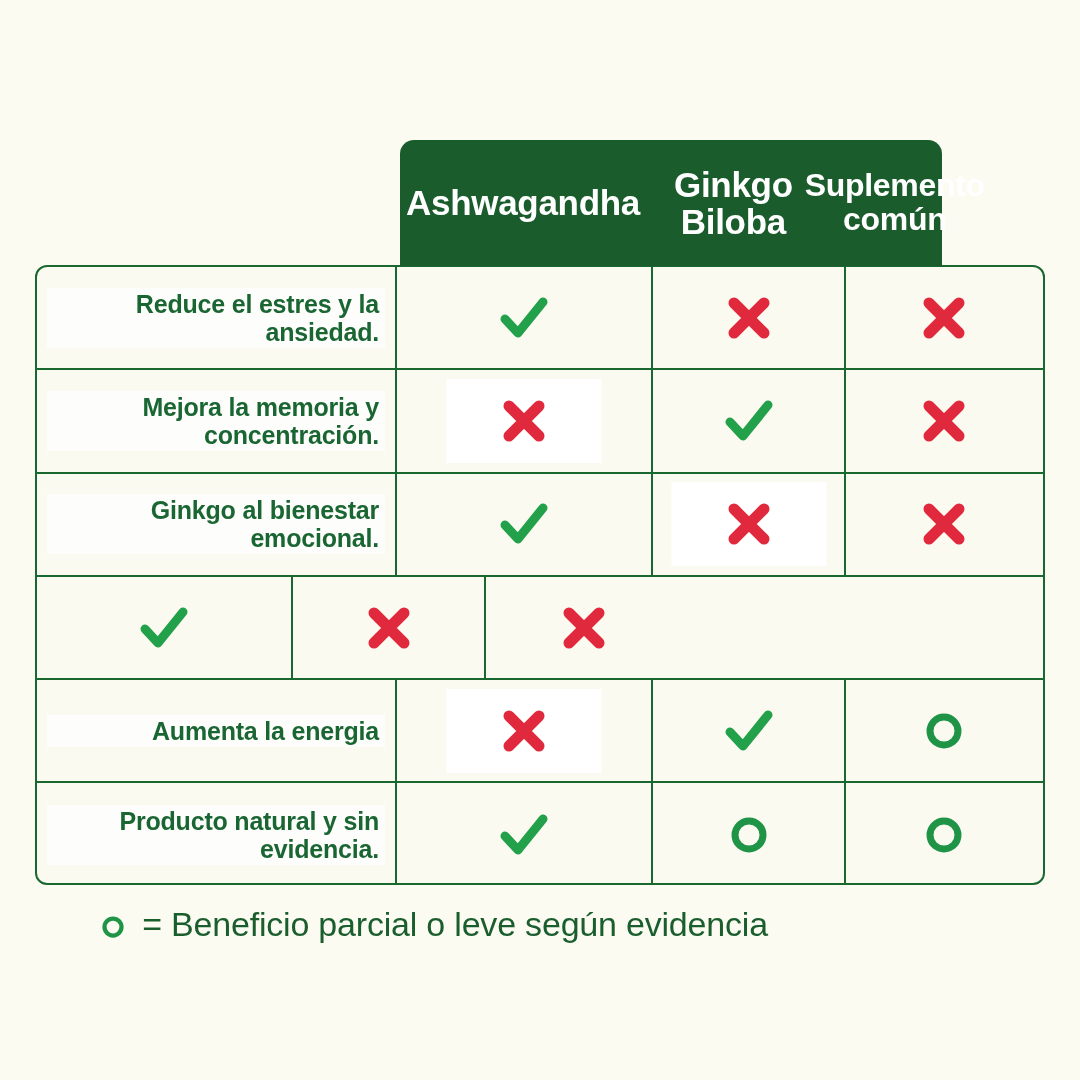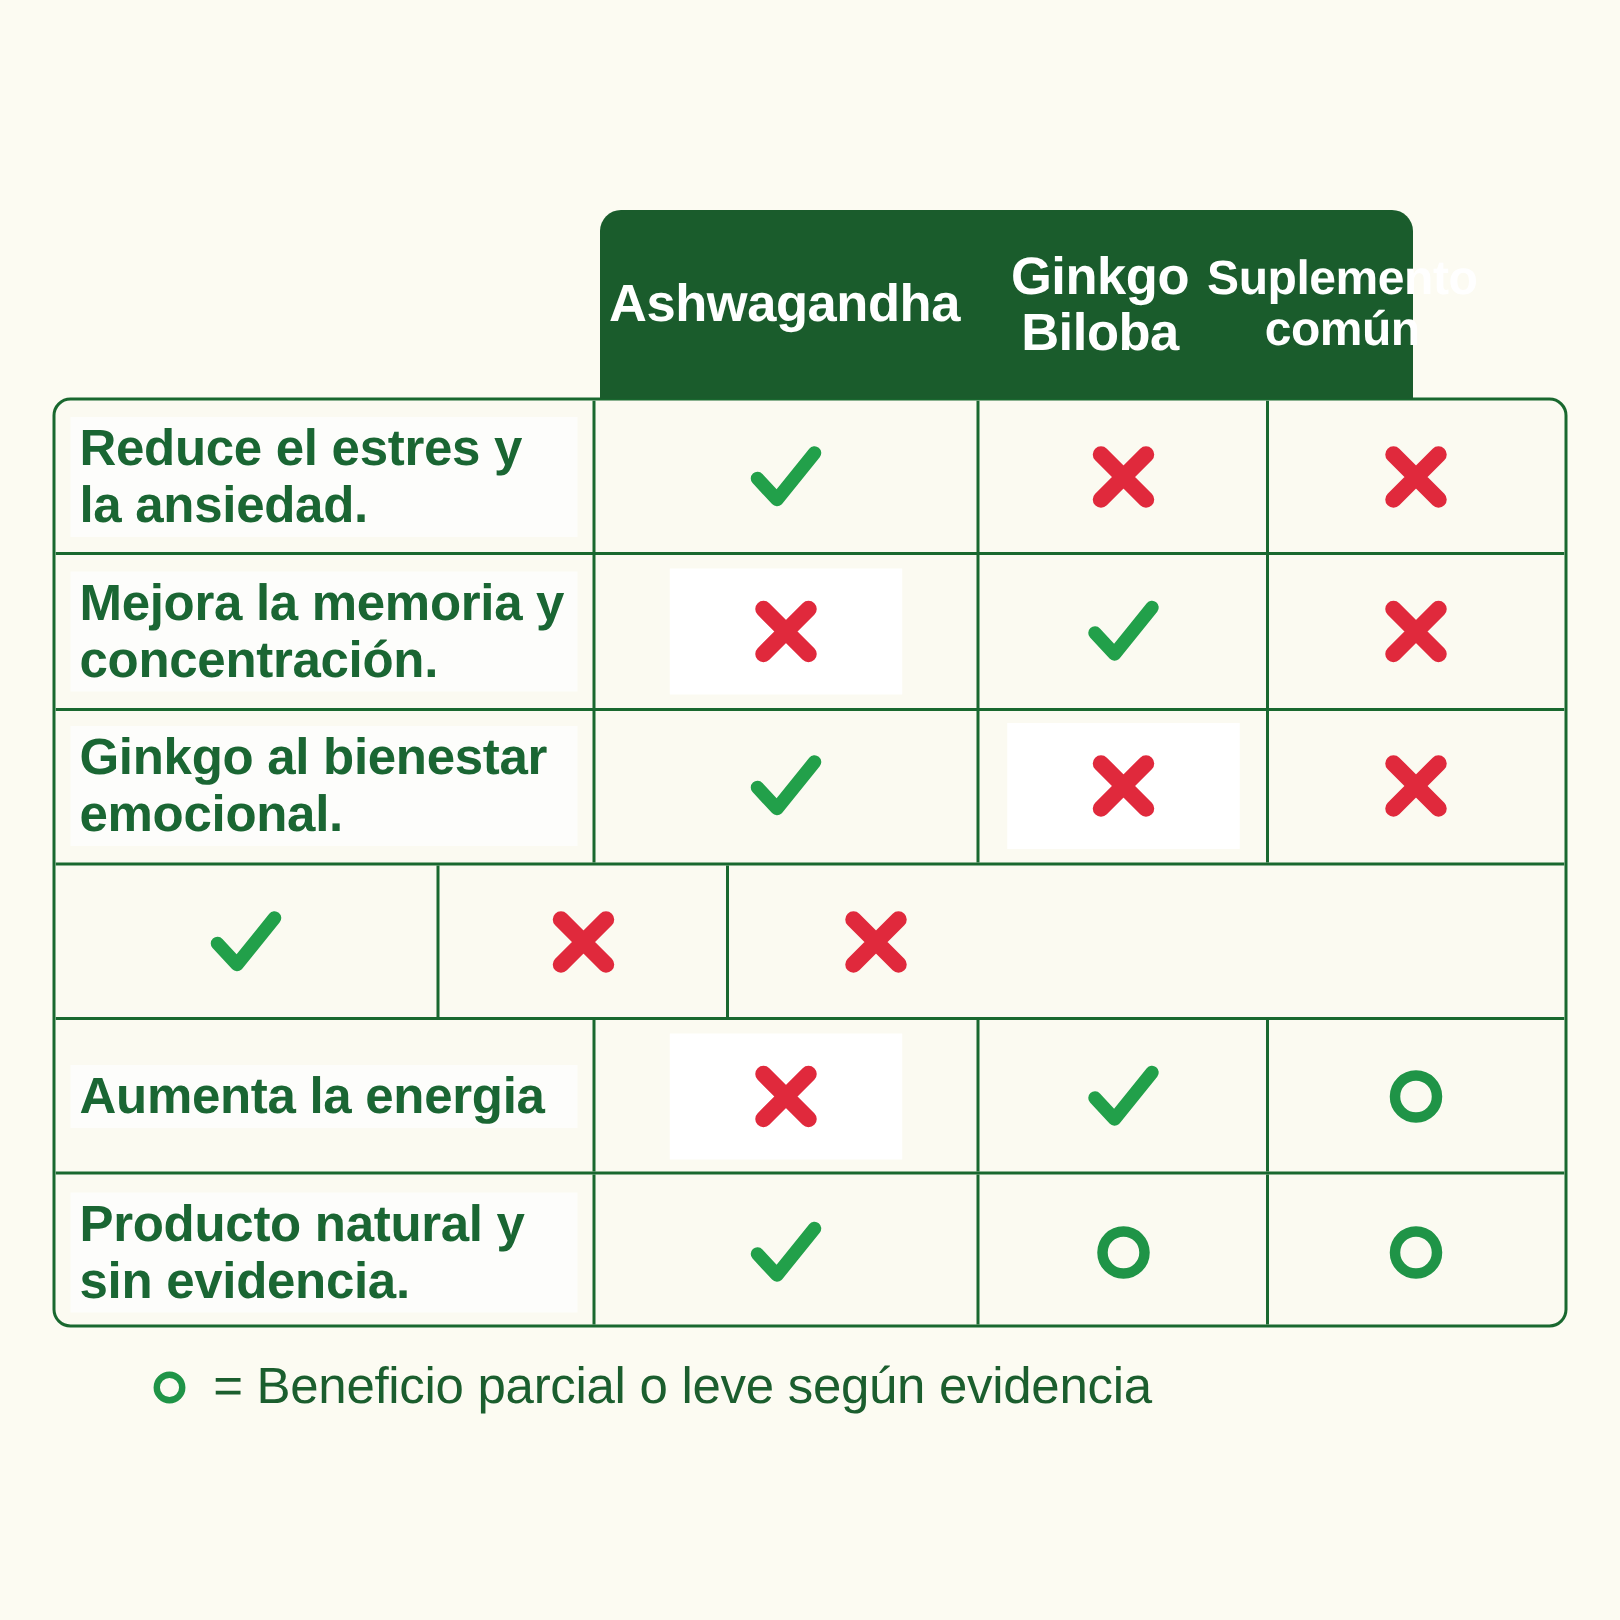--- a/index.html
+++ b/index.html
@@ -90,23 +90,23 @@
     border-right: 2px solid #19682f;
     padding: 0 10px;
   }
   .cell.v1 { width: 256px; border-right: 2px solid #19682f; }
   .cell.v2 { width: 193px; border-right: 2px solid #19682f; }
   .cell.v3 { width: 195px; }
 
   .label-text {
     color: #1a6633;
     font-weight: bold;
-    font-size: 34px;
+    font-size: 25px;
     line-height: 1.12;
-    text-align: left;
+    text-align: right;
     letter-spacing: -0.2px;
     background: #fdfdfb;
     padding: 2px 6px;
     width: 100%;
     box-sizing: border-box;
   }
 
   
   .patch {
     position: absolute;
@@ -126,21 +126,21 @@
     display: block;
   }
 
   
   .legend {
     position: absolute;
     left: 0;
     top: 905px;
     width: 864px;
     display: flex;
-    align-items: center;
+    align-items: flex-end;
     justify-content: center;
     gap: 12px;
   }
   .legend-ring {
     width: 34px;
     height: 34px;
     display: block;
   }
   .legend-text {
     color: #1b5e2e;

